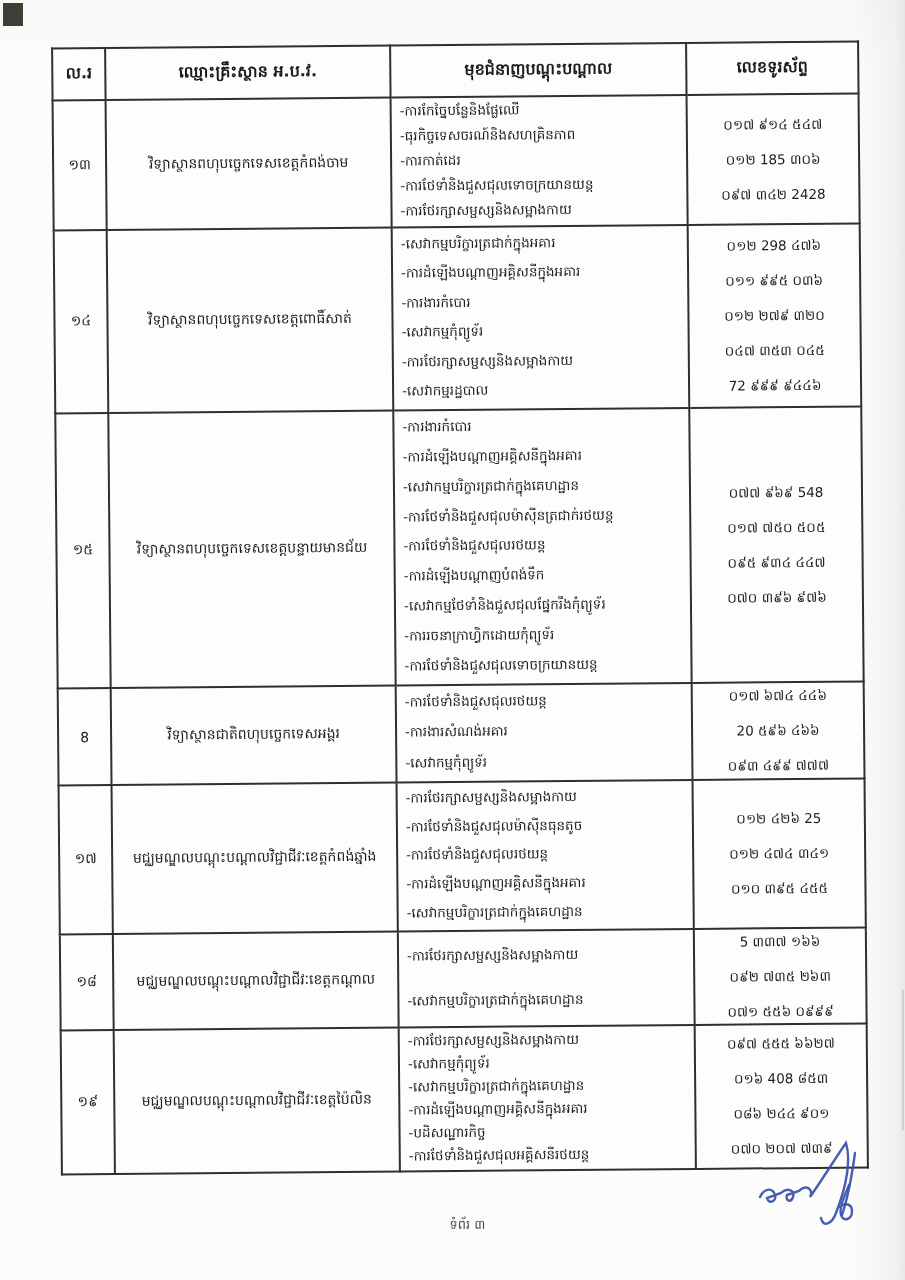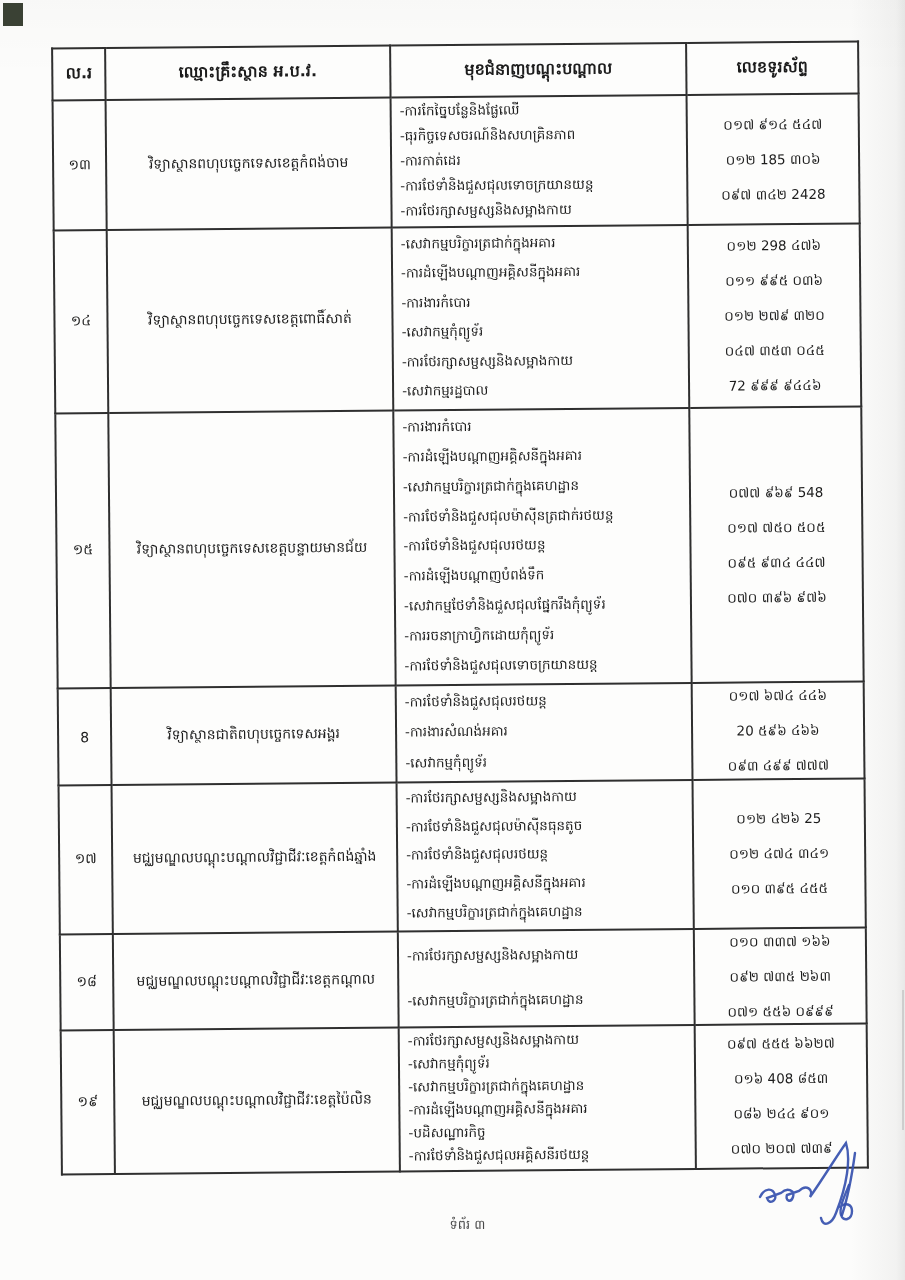--- a/index.html
+++ b/index.html
@@ -222,21 +222,21 @@
             <div class="center-fill">មជ្ឈមណ្ឌលបណ្តុះបណ្តាលវិជ្ជាជីវៈខេត្តកណ្តាល</div>
           </td>
           <td>
             <div class="skills">
               <div class="skill">-ការថែរក្សាសម្ផស្សនិងសម្អាងកាយ</div>
               <div class="skill">-សេវាកម្មបរិក្ខារត្រជាក់ក្នុងគេហដ្ឋាន</div>
             </div>
           </td>
           <td>
             <div class="phones">
-              <div class="phone">០១០ ៣៣៧ ១៦៦</div>
+              <div class="phone">5 ៣៣៧ ១៦៦</div>
               <div class="phone">០៩២ ៧៣៥ ២៦៣</div>
               <div class="phone">០៧១ ៥៥៦ ០៩៩៩</div>
             </div>
           </td>
         </tr>
         <tr class="row row-6">
           <td>
             <div class="center-fill">១៩</div>
           </td>
           <td>

